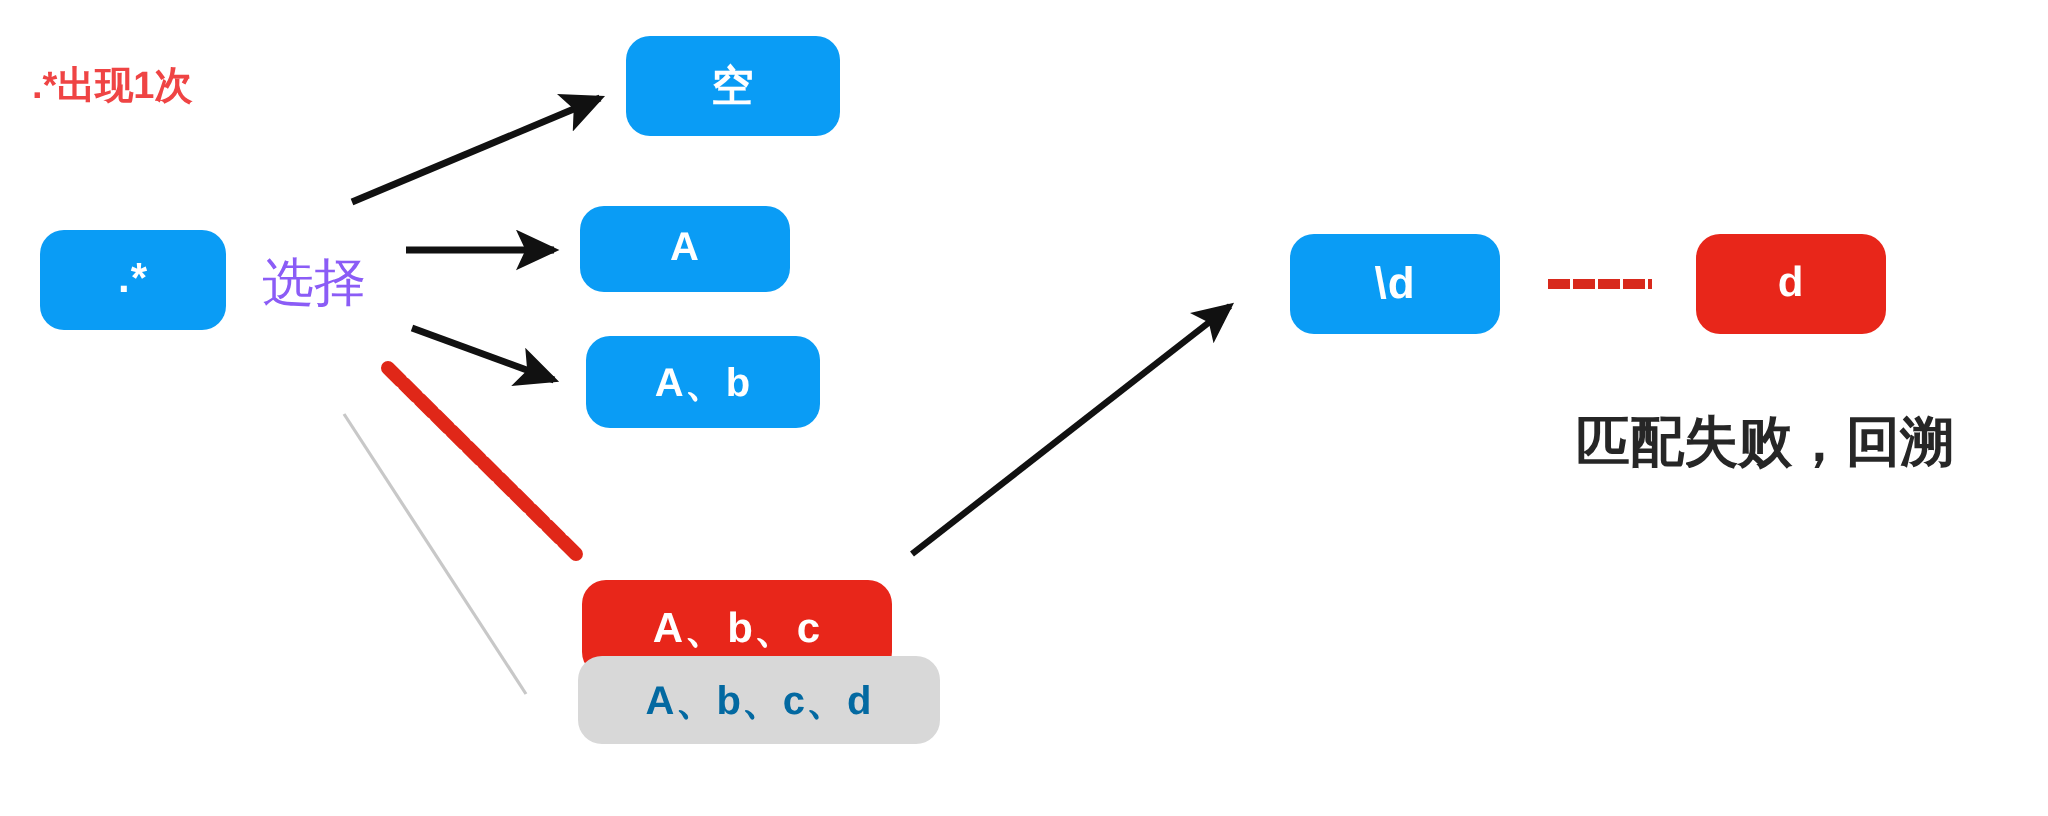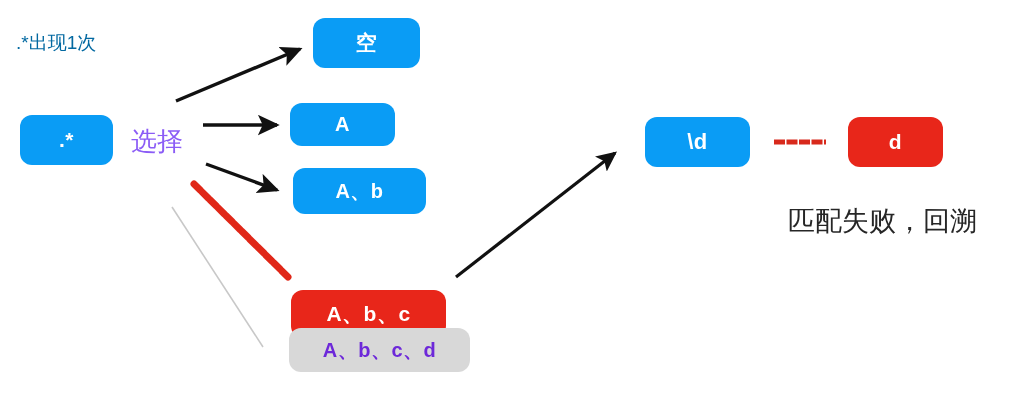--- a/index.html
+++ b/index.html
@@ -24,26 +24,26 @@
     justify-content: center;
     border-radius: 12px;
     color: #ffffff;
     font-weight: bold;
     letter-spacing: 0.5px;
     box-sizing: border-box;
     user-select: none;
   }
   .node-blue  { background: #0a9cf5; }
   .node-red   { background: #e8261a; }
-  .node-gray  { background: #d8d8d8; color: #6d28d9; }
+  .node-gray  { background: #d8d8d8; color: #0369a1; }
 
   .label-text {
     position: absolute;
-    color: #0369a1;
-    font-weight: normal;
+    color: #ef4444;
+    font-weight: bold;
     white-space: nowrap;
     user-select: none;
   }
   .caption-text {
     position: absolute;
     color: #262626;
     white-space: nowrap;
     user-select: none;
   }
   svg.overlay {
@@ -51,29 +51,29 @@
     left: 0;
     top: 0;
     width: 1024px;
     height: 408px;
     pointer-events: none;
   }
   
   #n-dotstar { left: 20px;  top: 115px; width: 93px;  height: 50px; font-size: 21px; }
   #n-empty   { left: 313px; top: 18px;  width: 107px; height: 50px; font-size: 21px; }
   #n-a       { left: 290px; top: 103px; width: 105px; height: 43px; font-size: 20px; }
-  #n-ab      { left: 293px; top: 168px; width: 133px; height: 46px; font-size: 20px; }
+  #n-ab      { left: 293px; top: 168px; width: 117px; height: 46px; font-size: 20px; }
   #n-abc     { left: 291px; top: 252px; width: 155px; height: 48px; font-size: 21px; margin-top: 38px; }
   #n-abcd    { left: 289px; top: 328px; width: 181px; height: 44px; font-size: 20px; }
   #n-slashd  { left: 645px; top: 117px; width: 105px; height: 50px; font-size: 22px; }
   #n-d       { left: 848px; top: 117px; width: 95px;  height: 50px; font-size: 21px; }
 
   #t-title   { left: 16px;  top: 30px;  font-size: 19px; }
   #t-choose  { left: 131px; top: 124px; font-size: 26px; font-weight: normal; color: #8b5cf6; }
-  #t-fail    { left: 788px; top: 203px; font-size: 27px; }
+  #t-fail    { left: 788px; top: 203px; font-size: 27px; font-weight: bold; }
 </style>
 </head>
 <body>
 
 <div id="canvas">
 
   <svg class="overlay" viewBox="0 0 1024 408">
     <defs>
       <marker id="arrowhead" markerWidth="7" markerHeight="7" refX="5.6" refY="3" orient="auto">
         <path d="M0,0 L6.4,3 L0,6 L1.4,3 Z" fill="#111111"></path>

